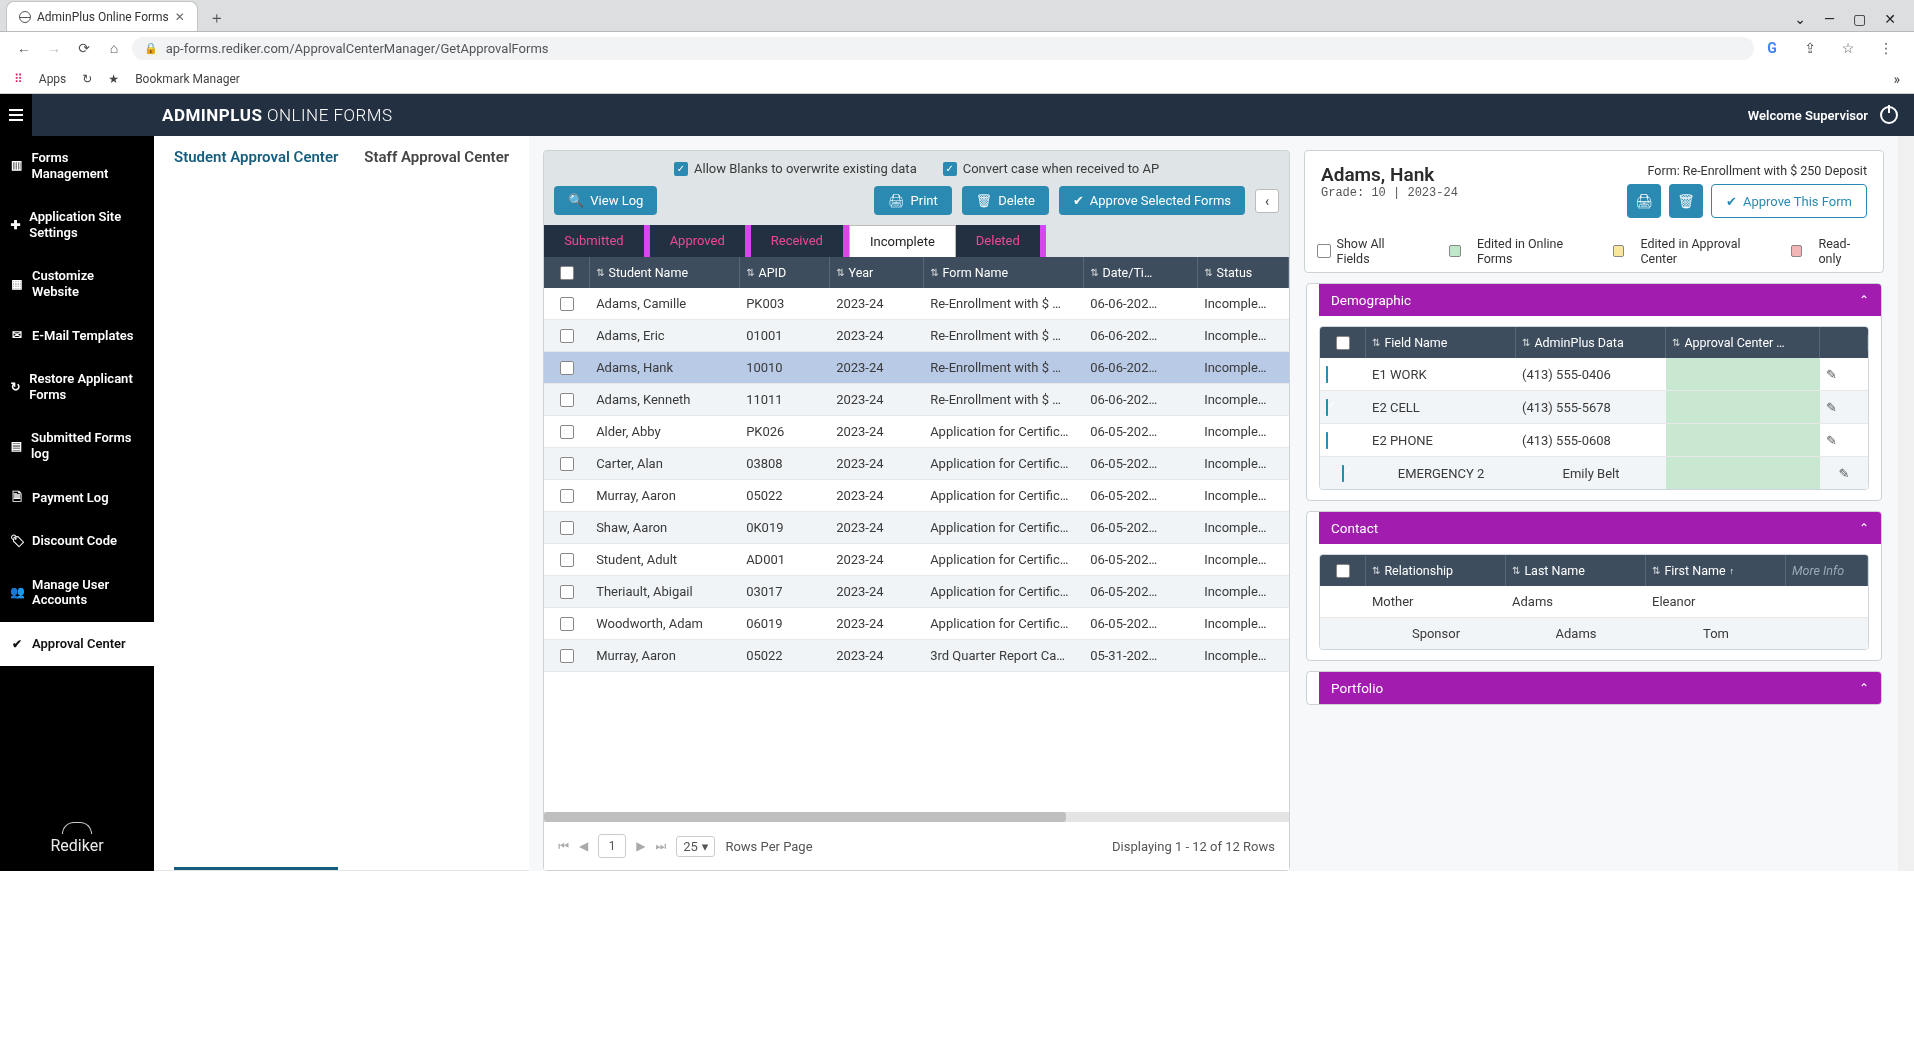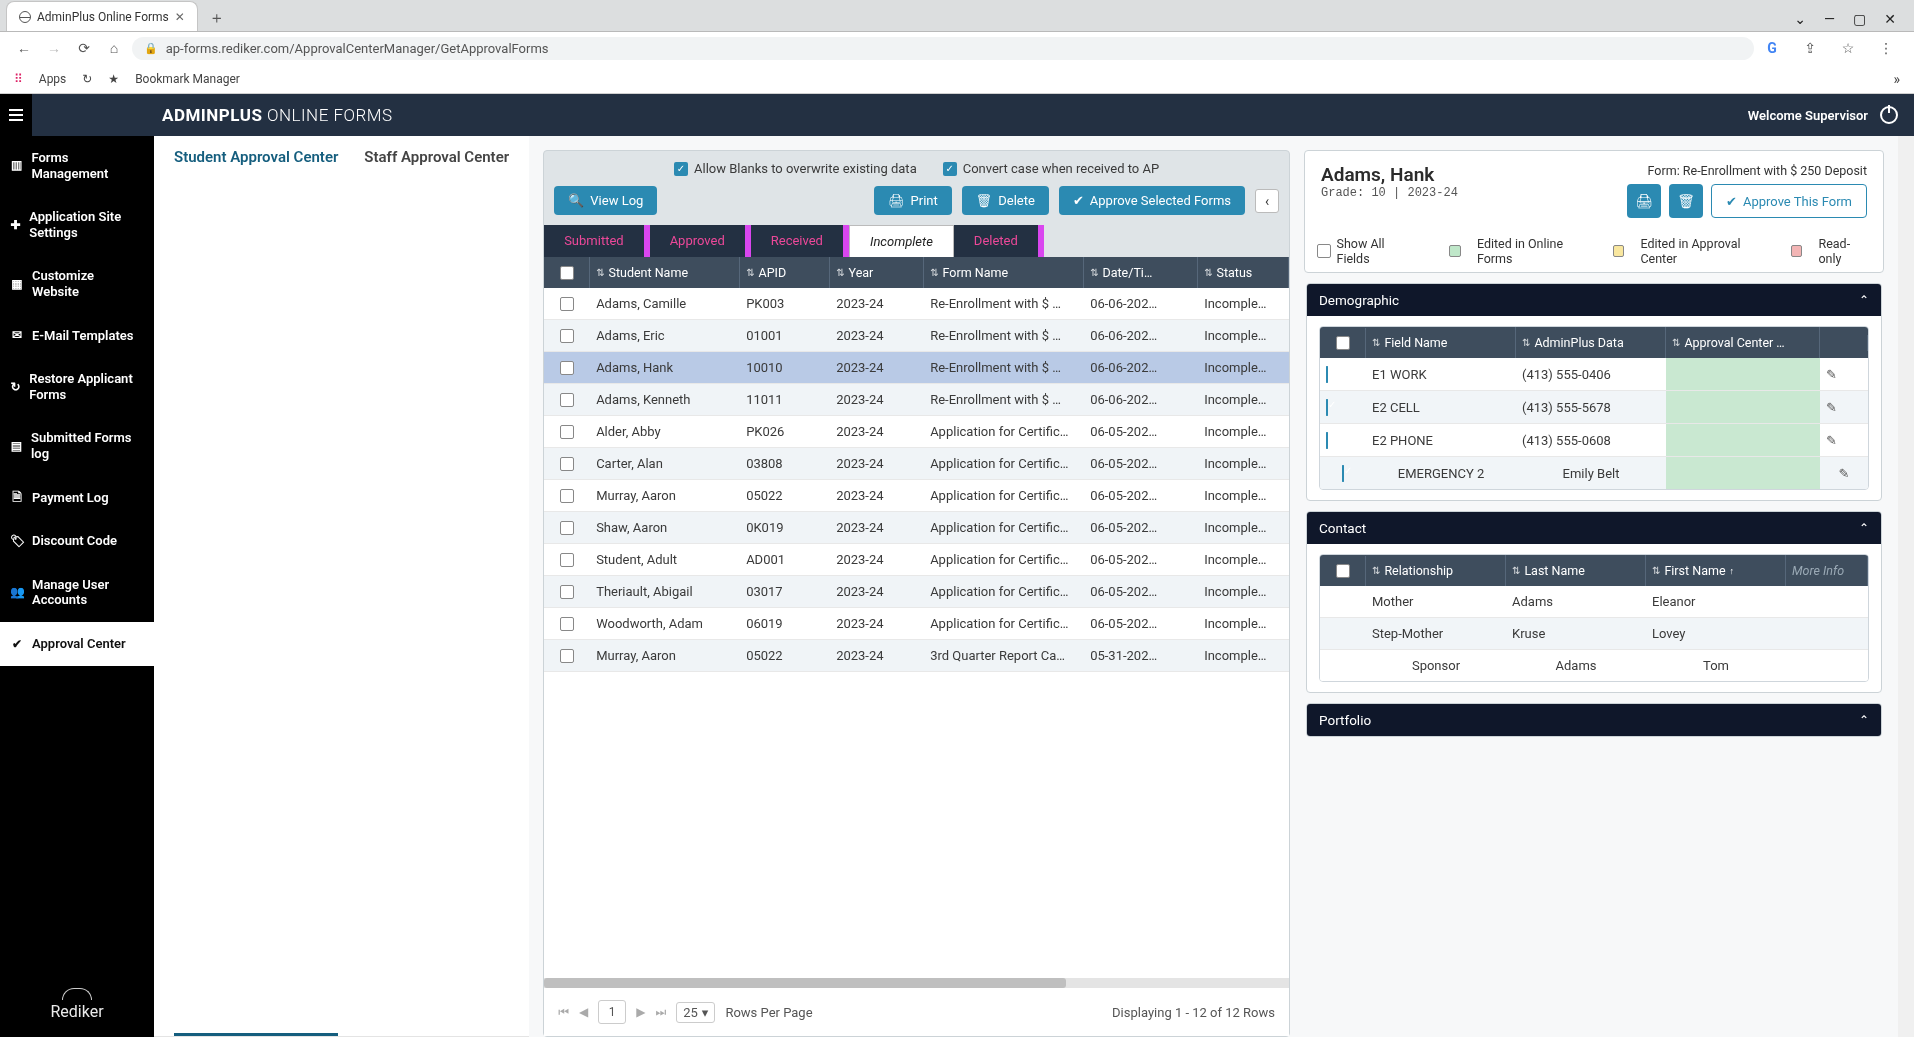--- a/index.html
+++ b/index.html
@@ -10,21 +10,21 @@
     --accent-darker:#1f6e90;
     --light-border:#d0d7de;
     --row-alt:#f0f4f7;
     --row-sel:#b9cae6;
     --section-header:#2e7d9c;
     --body-text:#3a3a3a;
   }
   html,body{margin:0;padding:0;font-family:"Segoe UI",Roboto,Arial,sans-serif;font-size:13px;color:var(--body-text);background:#fff;height:100%;}
   *{box-sizing:border-box;}
   
-  .browser{width:1914px;height:1037px;background:#fff;display:flex;flex-direction:column;}
+  .browser{width:1914px;height:871px;background:#fff;display:flex;flex-direction:column;}
   .tabstrip{height:32px;background:#dcdedf;display:flex;align-items:flex-end;padding:0 6px;gap:6px;border-bottom:1px solid #b9b9b9;}
   .tab{background:#fff;height:30px;display:flex;align-items:center;gap:6px;padding:0 12px;border-radius:8px 8px 0 0;min-width:190px;font-size:12px;color:#333;border:1px solid #c5c5c5;border-bottom:none;}
   .globe{width:12px;height:12px;border:1.5px solid #555;border-radius:50%;position:relative;}
   .globe::after{content:"";position:absolute;left:0;right:0;top:50%;border-top:1px solid #555;}
   .tab .close{margin-left:auto;font-size:12px;color:#666;cursor:pointer;}
   .new-tab{width:26px;height:26px;display:flex;align-items:center;justify-content:center;color:#555;font-size:16px;}
   .tabstrip .win-ctrls{margin-left:auto;display:flex;gap:18px;padding:0 12px 4px 0;font-size:14px;color:#222;align-items:center;}
   .win-ctrls span{cursor:pointer;}
   .addrbar{height:32px;display:flex;align-items:center;padding:0 12px;gap:6px;font-size:14px;color:#555;}
   .addrbar .ico{width:24px;text-align:center;cursor:pointer;}
@@ -61,21 +61,21 @@
   .options-row{display:flex;justify-content:center;gap:26px;padding:10px 6px;font-size:13px;}
   .chk{display:flex;align-items:center;gap:6px;}
   .chkbox{width:14px;height:14px;background:var(--accent);border-radius:2px;display:flex;align-items:center;justify-content:center;color:#fff;font-size:10px;}
   .chkbox.empty{background:#fff;border:1px solid #888;}
   .action-row{display:flex;align-items:center;padding:0 10px 10px 10px;gap:10px;}
   .btn{background:var(--accent);color:#fff;border-radius:4px;padding:7px 14px;display:flex;align-items:center;gap:6px;font-size:13px;cursor:pointer;}
   .action-row .spacer{flex:1;}
   .chev-btn{width:24px;height:24px;display:flex;align-items:center;justify-content:center;background:#fff;border:1px solid #bbb;border-radius:3px;font-size:14px;cursor:pointer;}
   .subtabs{display:flex;}
   .subtab{background:var(--topbar);color:#ec4899;padding:8px 20px;border-right:6px solid #d946ef;font-size:13px;cursor:pointer;}
-  .subtab.active{background:#fff;color:#222;border:1px solid #bbb;border-bottom:none;font-style:italic;}
+  .subtab.active{background:#fff;color:#222;border:1px solid #bbb;border-bottom:none;}
   .grid{flex:1;display:flex;flex-direction:column;background:#fff;min-width:0;}
   .ghead{display:flex;background:#3e4d5d;color:#fff;font-size:12.5px;}
   .ghead div{padding:8px 6px;display:flex;align-items:center;gap:4px;border-right:1px solid #56677a;}
   .col-chk{width:46px;justify-content:center;}
   .col-name{width:150px;}
   .col-apid{width:90px;}
   .col-year{width:94px;}
   .col-form{width:160px;}
   .col-date{width:114px;}
   .col-status{flex:1;}
@@ -104,21 +104,21 @@
   .det-head .actions{display:flex;gap:8px;justify-content:flex-end;}
   .btn-sq{width:34px;height:34px;background:var(--accent);border-radius:4px;display:flex;align-items:center;justify-content:center;color:#fff;font-size:14px;cursor:pointer;}
   .approve-btn{display:flex;align-items:center;gap:6px;background:#fff;border:1px solid var(--accent);color:var(--accent);padding:7px 14px;border-radius:4px;cursor:pointer;font-size:13px;}
   .legend{display:flex;align-items:center;gap:16px;padding:6px 12px;font-size:12.5px;color:#333;}
   .legend .l-spacer{flex:1;}
   .legend .sw{width:12px;height:12px;border:1px solid #888;border-radius:2px;}
   .sw.green{background:#bfe7c9;}
   .sw.yellow{background:#f9e79f;}
   .sw.red{background:#f3b5b5;}
   .section{border:1px solid #ccd3d7;border-radius:4px;overflow:hidden;background:#fff;margin:0 2px;}
-  .section-header{background:#0f172a;color:#fff;padding:8px 12px;display:flex;align-items:center;font-size:13.5px;}
+  .section-header{background:#a21caf;color:#fff;padding:8px 12px;display:flex;align-items:center;font-size:13.5px;margin-left:12px;}
   .section-header .carrot{margin-left:auto;font-size:12px;}
   .section-body{padding:10px 12px;}
   .inner-table{border:1px solid #cfd6dc;border-radius:4px;overflow:hidden;}
   .ithead{display:flex;background:#3e4d5d;color:#fff;font-size:12.5px;align-items:center;}
   .ithead > div{padding:8px 6px;display:flex;align-items:center;gap:4px;border-right:1px solid #56677a;}
   .it-chk{width:46px;justify-content:center;}
   .it-a{width:150px;}
   .it-b{width:150px;}
   .it-c{flex:1;}
   .it-d{width:48px;border-right:none;}
@@ -607,27 +607,20 @@
                 <div id="contact-rows">
                     <div class="itrow">
                       <div class="it-chk"></div>
                       <div class="c-a">Mother</div>
                       <div class="c-b">Adams</div>
                       <div class="c-c">Eleanor</div>
                       <div class="c-d"></div>
                     </div>
                     <div class="itrow">
                       <div class="it-chk"></div>
-                      <div class="c-a">Step-Mother</div>
-                      <div class="c-b">Kruse</div>
-                      <div class="c-c">Lovey</div>
-                      <div class="c-d"></div>
-                    </div>
-                    <div class="itrow">
-                      <div class="it-chk"></div>
                       <div class="c-a">Sponsor</div>
                       <div class="c-b">Adams</div>
                       <div class="c-c">Tom</div>
                       <div class="c-d"></div>
                     </div>
                   </div>
               </div>
             </div>
           </div>
 

